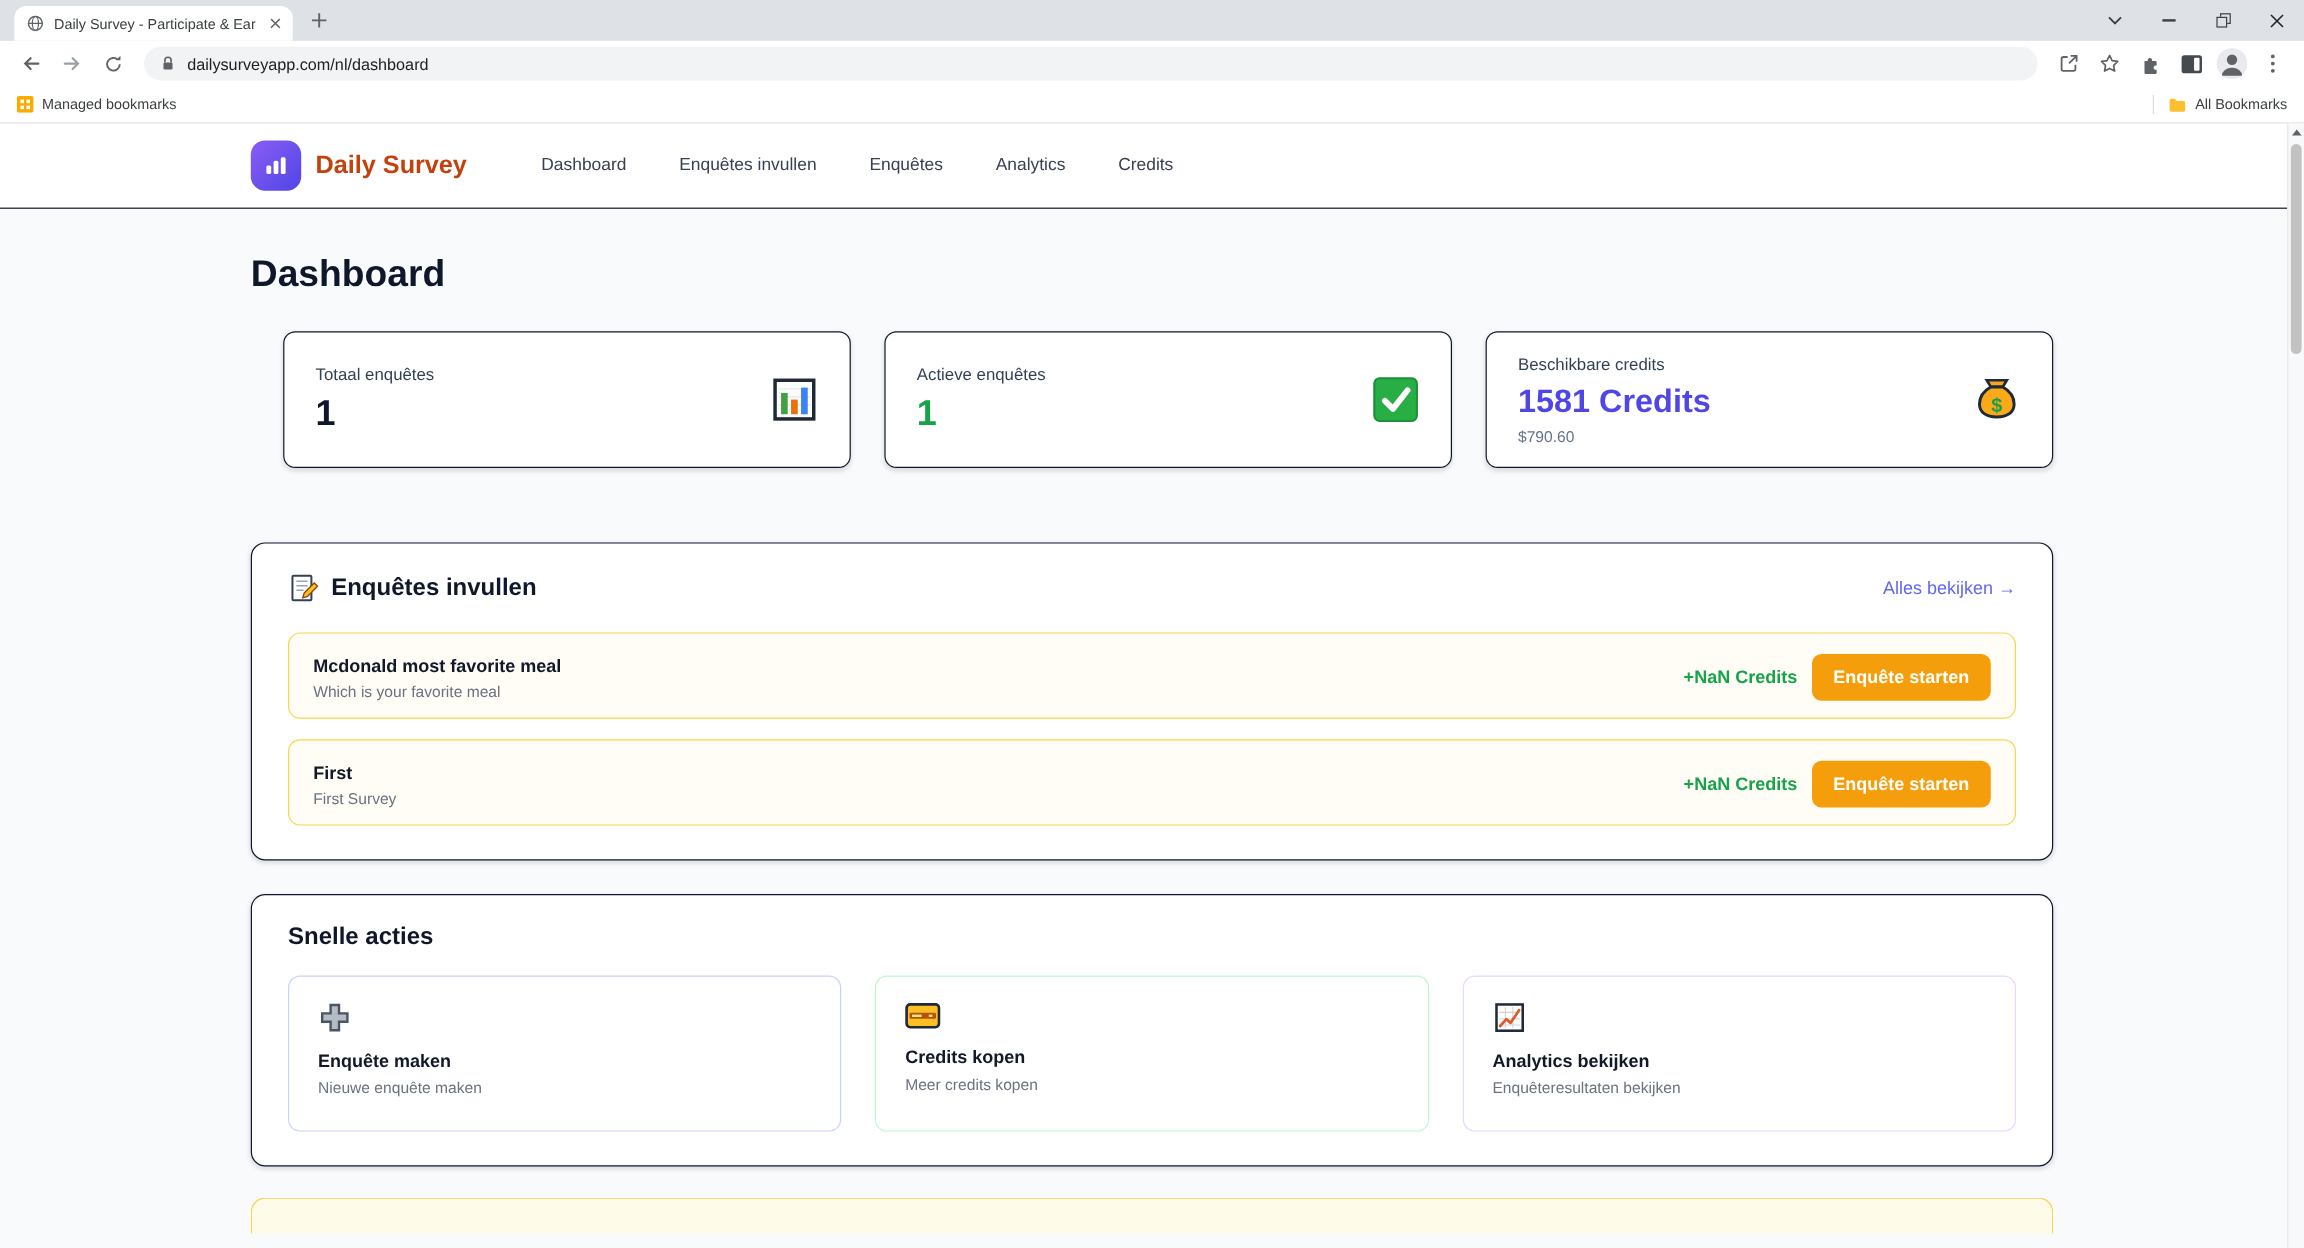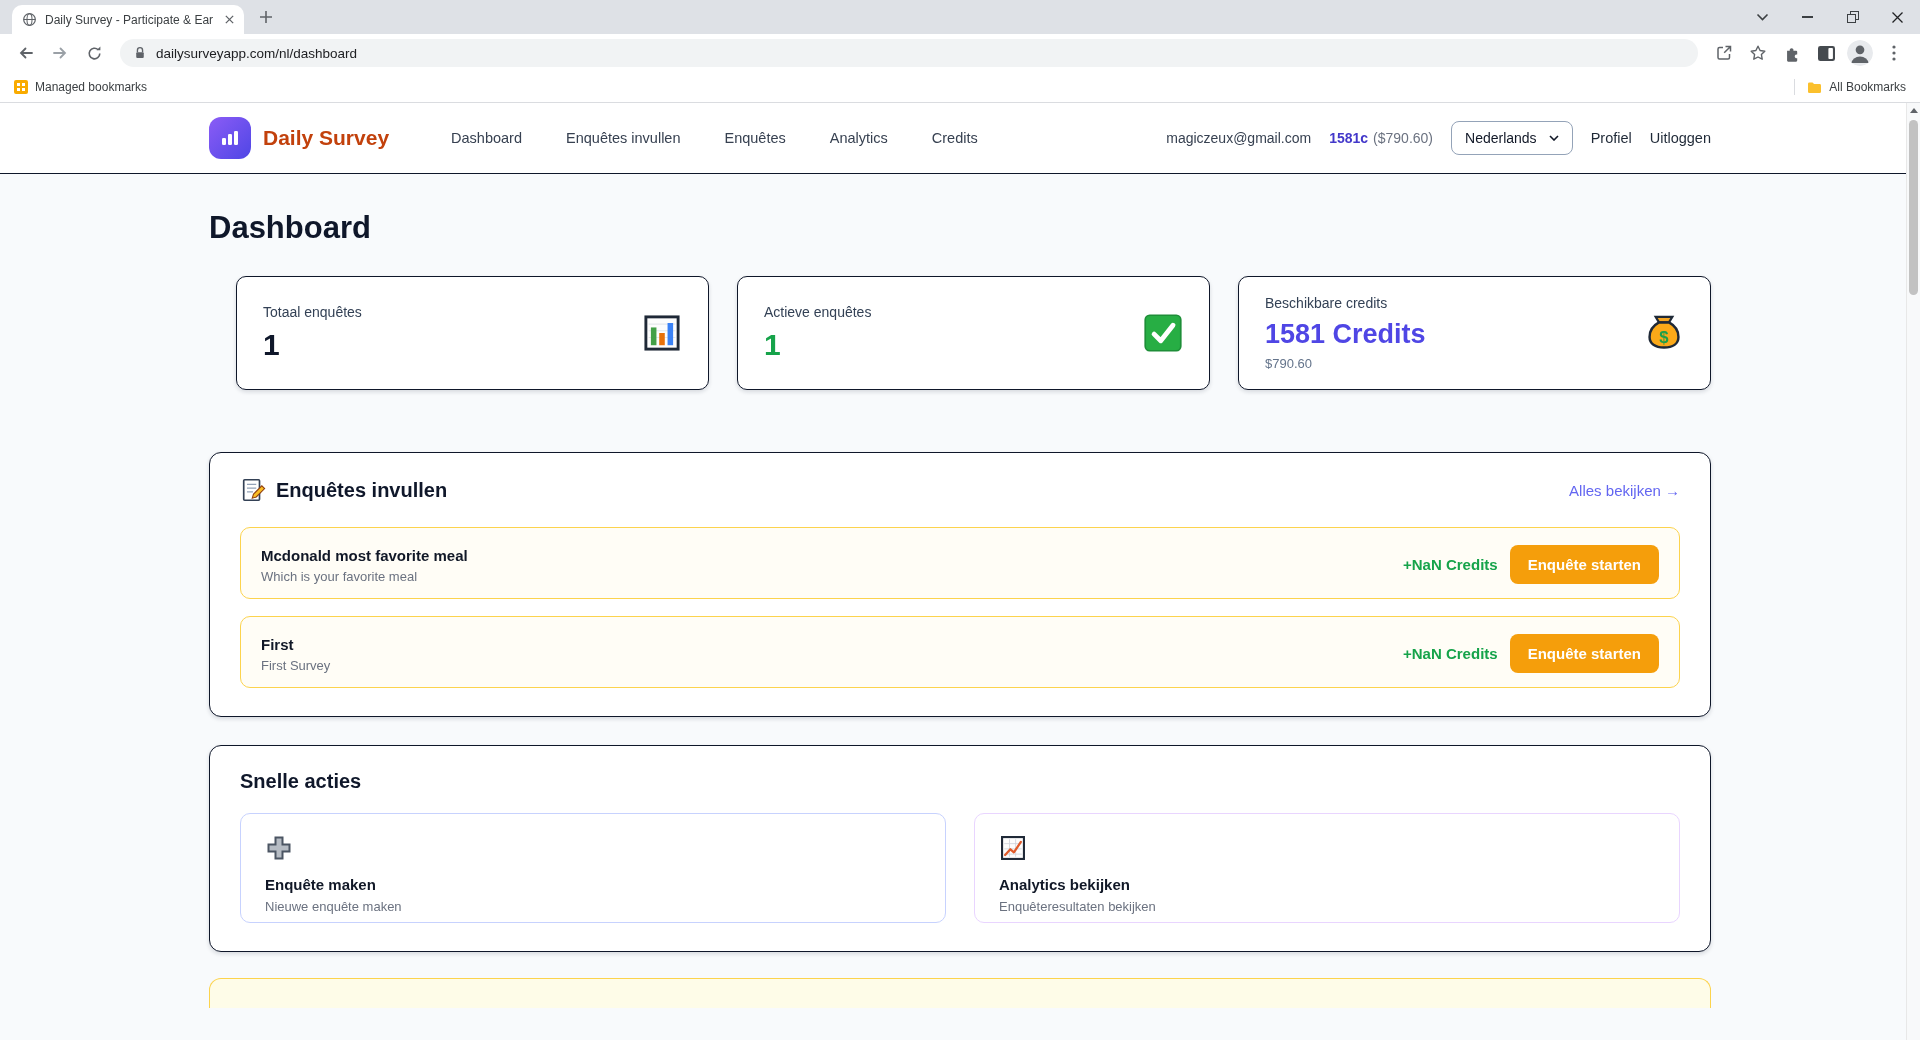--- a/index.html
+++ b/index.html
@@ -69,21 +69,21 @@
   .survey-row { margin-top:17px; border:1px solid #fcd34d; background:#fffdf6; border-radius:10px; padding:14px 20px; display:flex; align-items:flex-end; min-height:72px; }
   .survey-row.first { margin-top:24px; }
   .sr-title { font-size:15px; font-weight:700; color:#111827; }
   .sr-sub { font-size:13px; color:#6b7280; margin-top:5px; }
   .sr-right { margin-left:auto; display:flex; align-items:center; gap:12px; }
   .sr-reward { font-size:15px; font-weight:700; color:#16a34a; }
   .btn-orange { background:#f59e0b; color:#fff; font-size:15px; font-weight:600; border:none; border-radius:8px; padding:11px 18px; font-family:inherit; cursor:pointer; }
 
   .quick { margin-top:28px; }
   .qa-row { display:flex; gap:28px; margin-top:20px; }
-  .qa-card { flex:1; border-radius:10px; padding:20px 24px; height:110px; background:#fff; cursor:pointer; }
+  .qa-card { flex:1; border-radius:10px; padding:20px 24px; height:130px; background:#fff; cursor:pointer; }
   .qa-card.c1 { border:1px solid #c7d2fe; }
   .qa-card.c2 { border:1px solid #bbf7d0; }
   .qa-card.c3 { border:1px solid #e9d5ff; }
   .qa-card-title { font-size:15px; font-weight:700; color:#111827; margin-top:14px; }
   .qa-card-sub { font-size:13px; color:#6b7280; margin-top:6px; }
 
   .partial-card { margin-top:26px; height:30px; background:#fefce8; border:1px solid #fcd34d; border-bottom:none; border-radius:12px 12px 0 0; }
 
   
   .scrollbar { position:absolute; right:0; top:103px; bottom:0; width:14px; background:#f8f9fa; border-left:1px solid #e8e8e8; }
@@ -244,35 +244,20 @@
         </span>
         <span class="brand">Daily Survey</span>
       </div>
       <div class="nav">
         <span>Dashboard</span>
         <span>Enquêtes invullen</span>
         <span>Enquêtes</span>
         <span>Analytics</span>
         <span>Credits</span>
       </div>
-      <div class="hdr-right">
-        <span class="email">magiczeux@gmail.com</span>
-        <span class="credits-wrap">
-          <span class="credits-amt">1581c</span>
-          <span class="credits-usd">($790.60)</span>
-        </span>
-        <span class="lang-select">
-          <span>Nederlands</span>
-          <svg width="10" height="6" viewBox="0 0 10 6">
-              <path d="M1 1 L5 5 L9 1" fill="none" stroke="#111827" stroke-width="1.6"></path>
-            </svg>
-        </span>
-        <span class="hdr-link">Profiel</span>
-        <span class="hdr-link">Uitloggen</span>
-      </div>
     </div>
   </div>
 
   <div class="page">
     <div class="content">
       <div class="page-title">Dashboard</div>
 
       <div class="stats">
         <div class="stat-card">
           <div>
@@ -358,20 +343,32 @@
         <div class="qa-row">
           <div class="qa-card c1">
             <span style="display:flex;">
               <svg width="28" height="28" viewBox="0 0 28 28">
                   <path d="M10.5 3.5 h7 v7 h7 v7 h-7 v7 h-7 v-7 h-7 v-7 h7 Z" fill="#b6bcc4" stroke="#4b5563" stroke-width="2"></path>
                 </svg>
             </span>
             <div class="qa-card-title">Enquête maken</div>
             <div class="qa-card-sub">Nieuwe enquête maken</div>
           </div>
+          <div class="qa-card c2">
+            <span style="display:flex;">
+              <svg width="30" height="25" viewBox="0 0 30 24">
+                  <rect x="1.5" y="2.5" width="27" height="19" rx="3" fill="#fbbf24" stroke="#1f2937" stroke-width="2.2"></rect>
+                  <rect x="4" y="9.5" width="22" height="5" rx="1" fill="#b45309"></rect>
+                  <rect x="6" y="11" width="8" height="2" fill="#fde68a"></rect>
+                  <rect x="20" y="11" width="3" height="2" fill="#fde68a"></rect>
+                </svg>
+            </span>
+            <div class="qa-card-title">Credits kopen</div>
+            <div class="qa-card-sub">Meer credits kopen</div>
+          </div>
           <div class="qa-card c3">
             <span style="display:flex;">
               <svg width="28" height="28" viewBox="0 0 32 32">
                   <rect x="3.5" y="3.5" width="25" height="25" fill="#fdfdfd" stroke="#1f2937" stroke-width="2.4"></rect>
                   <path d="M6 11 H26 M6 17 H26 M6 23 H26 M12 6 V26 M19 6 V26" stroke="#d1d5db" stroke-width="1"></path>
                   <path d="M7 24 L13 17.5 L17 21 L25 9" fill="none" stroke="#e05b2b" stroke-width="2.6" stroke-linecap="round" stroke-linejoin="round"></path>
                 </svg>
             </span>
             <div class="qa-card-title">Analytics bekijken</div>
             <div class="qa-card-sub">Enquêteresultaten bekijken</div>

